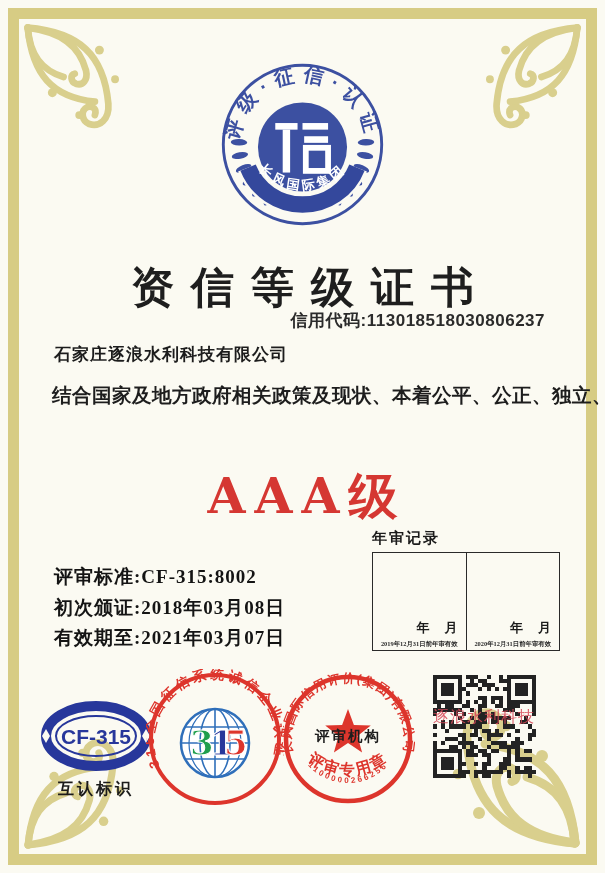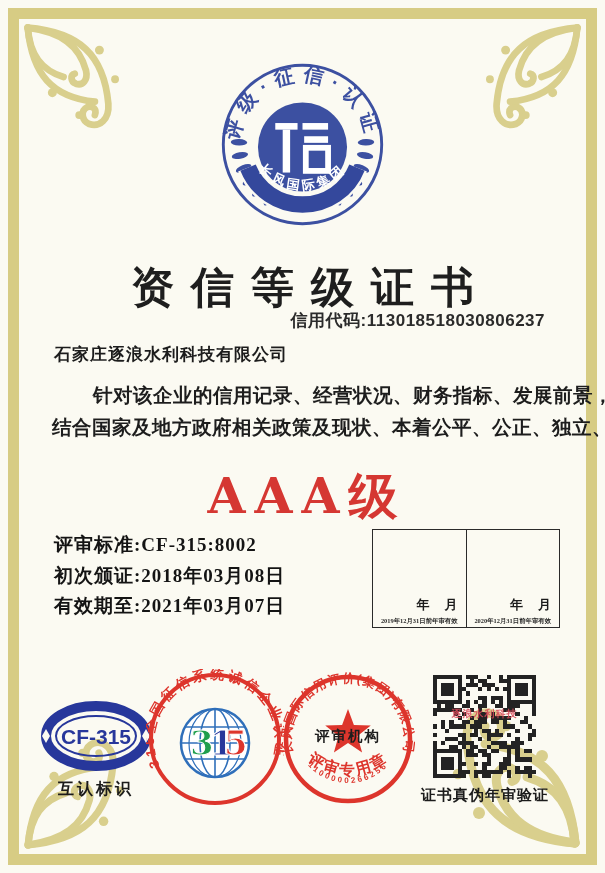--- a/index.html
+++ b/index.html
@@ -44,21 +44,21 @@
   .body-text .line{white-space:nowrap;}
   .body-text .indent{text-indent:2.1em;}
 
   .rating{
     position:absolute; left:0; right:0; top:464px; text-align:center;
     font-family:"DejaVu Serif", serif;
     font-size:49px; font-weight:bold; color:#d53732; letter-spacing:9px;
     text-indent:9px;
   }
 
-  .fields{position:absolute; left:54px; top:530px;}
+  .fields{position:absolute; left:54px; top:562px;}
   .field{
     font-family:"Liberation Serif", serif;
     font-size:19px; font-weight:bold; color:#141414;
     line-height:30.5px; letter-spacing:1px; white-space:nowrap;
   }
 
   .annual{position:absolute; left:372px; top:529px; width:188px;}
   .annual-title{
     font-family:"Liberation Serif", serif;
     font-size:15px; font-weight:bold; color:#1b1b1b; letter-spacing:2px;
@@ -84,22 +84,22 @@
   .cf-caption{
     position:absolute; left:40px; top:779px; width:112px; text-align:center;
     font-size:16px; font-weight:bold; color:#1b1b1b; letter-spacing:3px;
   }
   .globe-stamp{position:absolute; left:146px; top:669px; width:138px; height:140px;}
   .review-stamp{position:absolute; left:281px; top:669px; width:134px; height:142px;}
 
   .qr-wrap{position:absolute; left:433px; top:675px; width:103px; height:103px;}
   .qr-wrap svg{width:100%; height:100%; shape-rendering:crispEdges;}
   .qr-overlay{
-    position:absolute; left:0; right:0; top:32px; text-align:center;
-    font-size:10px; font-weight:bold; color:rgba(214,72,88,.88);
+    position:absolute; left:0; right:0; top:32px; 
+    font-size:16px; font-weight:normal; color:rgba(214,72,88,.88);
     letter-spacing:1px; pointer-events:none;
   }
   .qr-caption{
     position:absolute; left:420px; top:786px; width:130px; text-align:center;
     font-size:15px; font-weight:bold; color:#1b1b1b; letter-spacing:1px;
   }
 </style>
 </head>
 <body>
 
@@ -199,33 +199,33 @@
     <text font-size="16" font-weight="bold" fill="#ffffff" letter-spacing="4">
       <textPath href="#emblem-banner-arc" startOffset="50%" text-anchor="middle">长风国际集团</textPath>
     </text>
   </svg>
 
   <div class="title">资信等级证书</div>
   <div class="credit-code">信用代码:113018518030806237</div>
   <div class="company">石家庄逐浪水利科技有限公司</div>
 
   <div class="body-text">
-    <div class="line indent">针对该企业的信用记录、经营状况、财务指标、发展前景，</div>
     <div class="line">结合国家及地方政府相关政策及现状、本着公平、公正、独立、</div>
   </div>
 
   <div class="rating">AAA级</div>
 
   <div class="fields">
     <div class="field"><span>评审标准:</span><span>CF-315:8002</span></div>
     <div class="field"><span>初次颁证:</span><span>2018年03月08日</span></div>
     <div class="field"><span>有效期至:</span><span>2021年03月07日</span></div>
   </div>
 
   <div class="annual">
+    <div class="annual-title">年审记录</div>
     <div class="annual-table">
       <div class="annual-cell">
         <div class="ym"><span>年</span><span class="gap"></span><span>月</span></div>
         <div class="annual-note">2019年12月31日前年审有效</div>
       </div>
       <div class="annual-cell">
         <div class="ym"><span>年</span><span class="gap"></span><span>月</span></div>
         <div class="annual-note">2020年12月31日前年审有效</div>
       </div>
     </div>
@@ -588,14 +588,13 @@
         <rect x="6" y="24" width="1" height="1"></rect>
         <rect x="7" y="24" width="1" height="1"></rect>
         <rect x="10" y="24" width="1" height="1"></rect>
         <rect x="12" y="24" width="1" height="1"></rect>
         <rect x="13" y="24" width="1" height="1"></rect>
         <rect x="18" y="24" width="1" height="1"></rect>
         <rect x="23" y="24" width="1" height="1"></rect>
       </svg>
     <div class="qr-overlay">逐浪水利科技</div>
   </div>
-  <div class="qr-caption">证书真伪年审验证</div>
 </div>
 
 </body></html>

